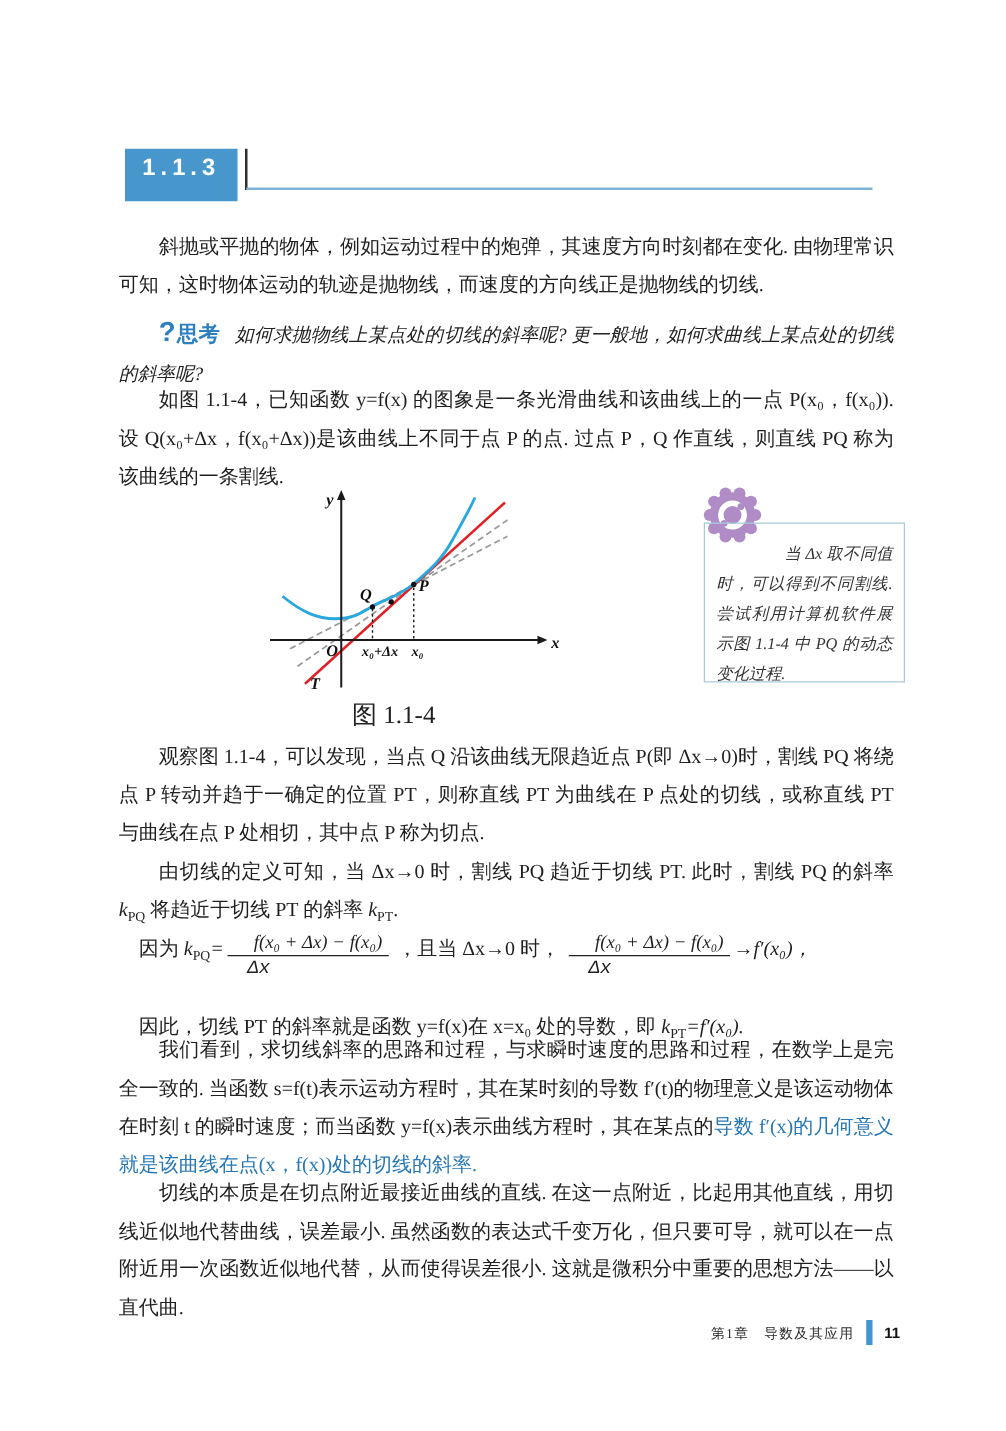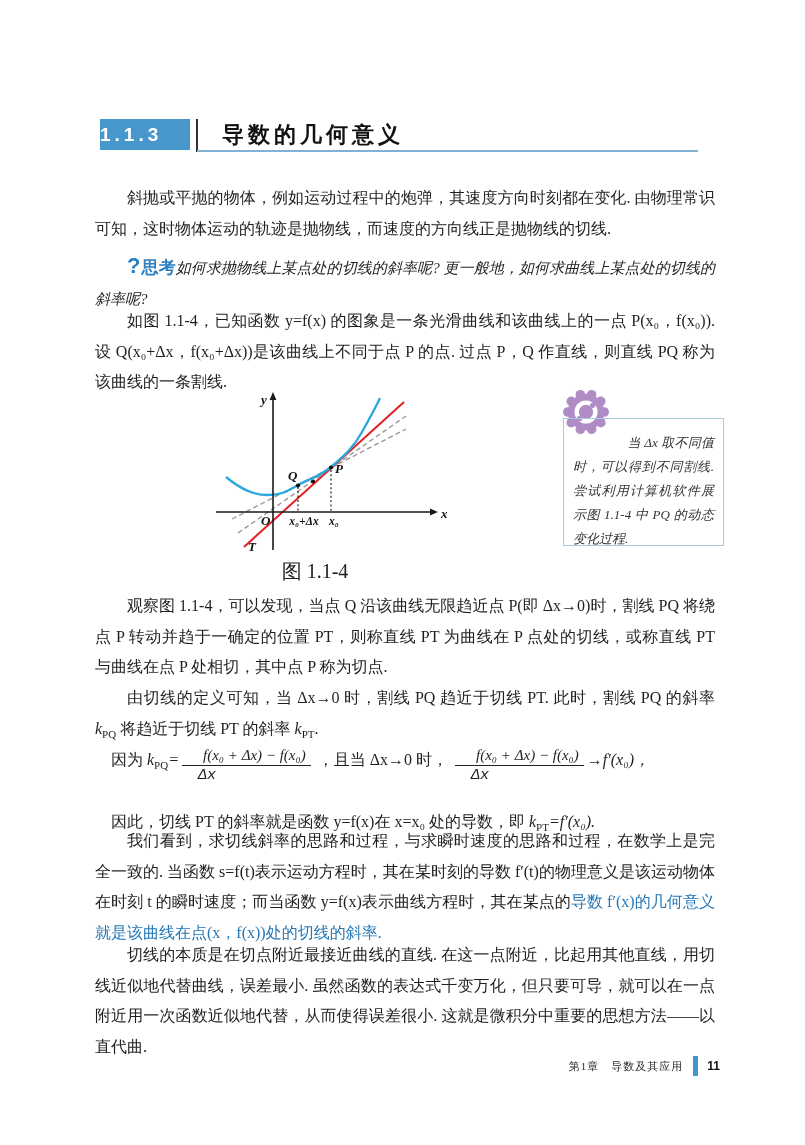--- a/index.html
+++ b/index.html
@@ -12,38 +12,38 @@
   body{
     width:805px;height:1145px;position:relative;background:#fff;
     font-family:"Liberation Serif","DejaVu Serif",serif;color:#1f1f1f;
     overflow:hidden;
   }
   .block{position:absolute;left:95px;width:620px;font-size:16px;line-height:30.5px;text-align:justify;margin:0;}
   .indent{text-indent:2em;}
   
   .header{position:absolute;left:100px;top:119px;display:flex;align-items:stretch;}
   .section-box{
-    background:var(--accent);color:#fff;width:90px;height:31px;line-height:31px;
-    font-family:"Liberation Sans","DejaVu Sans",sans-serif;
+    background:var(--accent);color:#fff;width:90px;height:42px;line-height:31px;
+    text-align:center;font-family:"Liberation Sans","DejaVu Sans",sans-serif;
     font-size:19px;letter-spacing:4px;font-weight:bold;
   }
   .header-divider{width:2px;background:#2f2f2f;margin-left:6px;height:33px;}
   .header-title{
     font-family:"Liberation Sans","DejaVu Sans",sans-serif;font-weight:bold;
     font-size:22px;letter-spacing:4px;color:#111;margin-left:24px;line-height:31px;
   }
   .title-underline{position:absolute;left:197px;top:150px;width:501px;height:2px;background:var(--title_underline);}
   
   .think-icon{
     font-family:"Liberation Sans","DejaVu Sans",sans-serif;font-weight:bold;
     font-size:22px;color:var(--think_blue);font-style:normal;margin-right:1px;
   }
   .think-label{
     font-family:Liberation Serif, serif;font-weight:bold;
-    font-size:17px;color:var(--think_blue);font-style:normal;
+    font-size:17px;color:var(--think_blue);font-style:normal;margin-right:12px;
   }
   .think-text{font-style:italic;font-size:15px;color:#222;}
   
   .math{font-style:italic;font-family:"Liberation Serif","DejaVu Serif",serif;}
   sub.msub{font-size:11px;line-height:0;}
   .frac{display:inline-block;vertical-align:-14px;line-height:normal;margin:0 3px;}
   .frac .num{display:block;border-bottom:1.3px solid #222;padding:0 5px 1px;font-size:15px;font-style:italic;}
   .frac .den{display:block;padding-top:1px;font-size:15px;font-style:italic;font-family:Liberation Mono, monospace;}
   .formula-line{line-height:52px;text-align:left;}
   .blue-text{color:var(--blue_text);}
@@ -71,21 +71,20 @@
   .footer-chapter{font-family:Liberation Serif, serif;font-size:11px;color:#2b2b2b;letter-spacing:1px;}
   .footer-bar{width:5px;height:20px;background:var(--footer_bar);margin:0 9px 0 10px;}
   .footer-page{font-family:"Liberation Sans","DejaVu Sans",sans-serif;font-weight:bold;font-size:12px;color:#111;}
 </style>
 </head>
 <body>
 
 <div class="header">
   <div class="section-box">1.1.3</div>
   <div class="header-divider"></div>
-  <div class="header-title">导数的几何意义</div>
 </div>
 <div class="title-underline"></div>
 
 <p class="block indent" style="top:183px">斜抛或平抛的物体，例如运动过程中的炮弹，其速度方向时刻都在变化. 由物理常识可知，这时物体运动的轨迹是抛物线，而速度的方向线正是抛物线的切线.</p>
 
 <p class="block indent" style="top:251px"><span class="think-icon">?</span><span class="think-label">思考</span><span class="think-text">如何求抛物线上某点处的切线的斜率呢? 更一般地，如何求曲线上某点处的切线的斜率呢?</span></p>
 
 <p class="block indent" style="top:306px">如图 1.1-4，已知函数 y=f(x) 的图象是一条光滑曲线和该曲线上的一点 P(x₀，f(x₀)). 设 Q(x₀+Δx，f(x₀+Δx))是该曲线上不同于点 P 的点. 过点 P，Q 作直线，则直线 PQ 称为该曲线的一条割线.</p>
 
 <svg class="figure-svg" width="255" height="165" viewBox="0 0 255 165">

